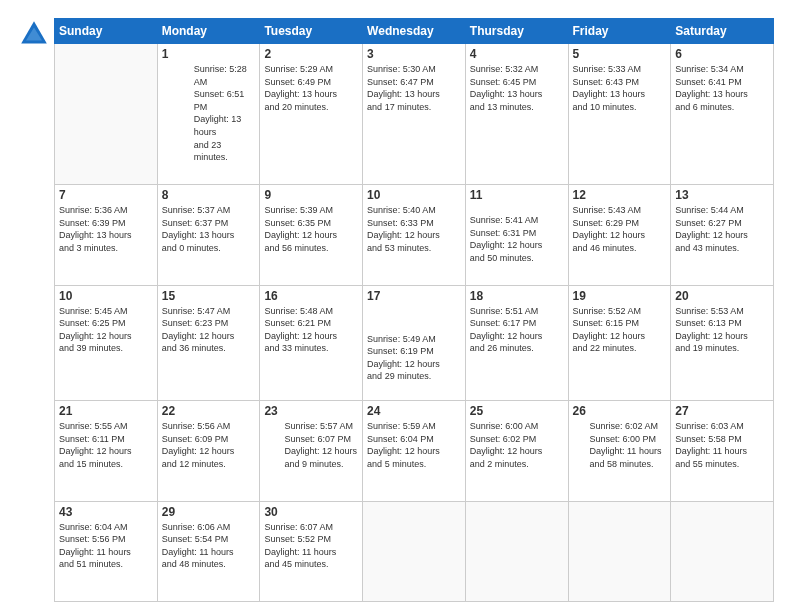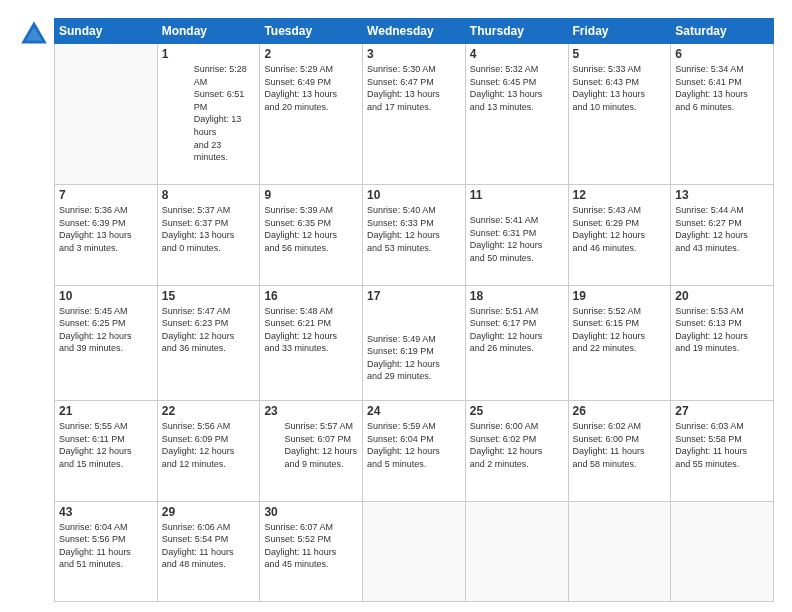--- a/index.html
+++ b/index.html
@@ -313,21 +313,21 @@
           </td>
           <td>
             <span class="day-num">25</span>
             <div class="day-info" style="white-space: pre-line;">Sunrise: 6:00 AM
 Sunset: 6:02 PM
 Daylight: 12 hours
 and 2 minutes.</div>
           </td>
           <td>
             <span class="day-num">26</span>
-            <div class="day-info" style="white-space: pre-line;">Sunrise: 6:02 AM
+            <div class="day-info" style="white-space: pre-line; margin-left: 17px;">Sunrise: 6:02 AM
 Sunset: 6:00 PM
 Daylight: 11 hours
 and 58 minutes.</div>
           </td>
           <td>
             <span class="day-num">27</span>
             <div class="day-info" style="white-space: pre-line;">Sunrise: 6:03 AM
 Sunset: 5:58 PM
 Daylight: 11 hours
 and 55 minutes.</div>

